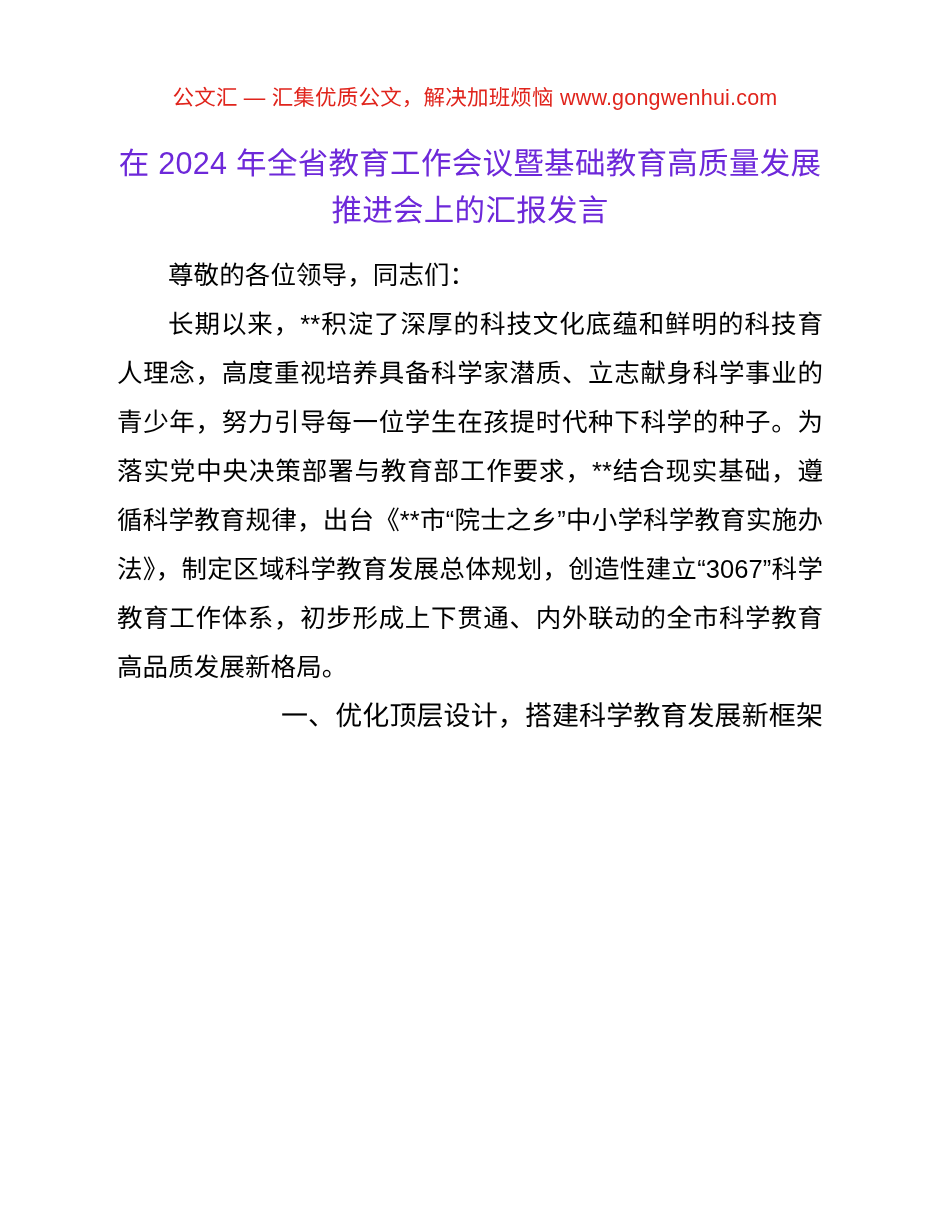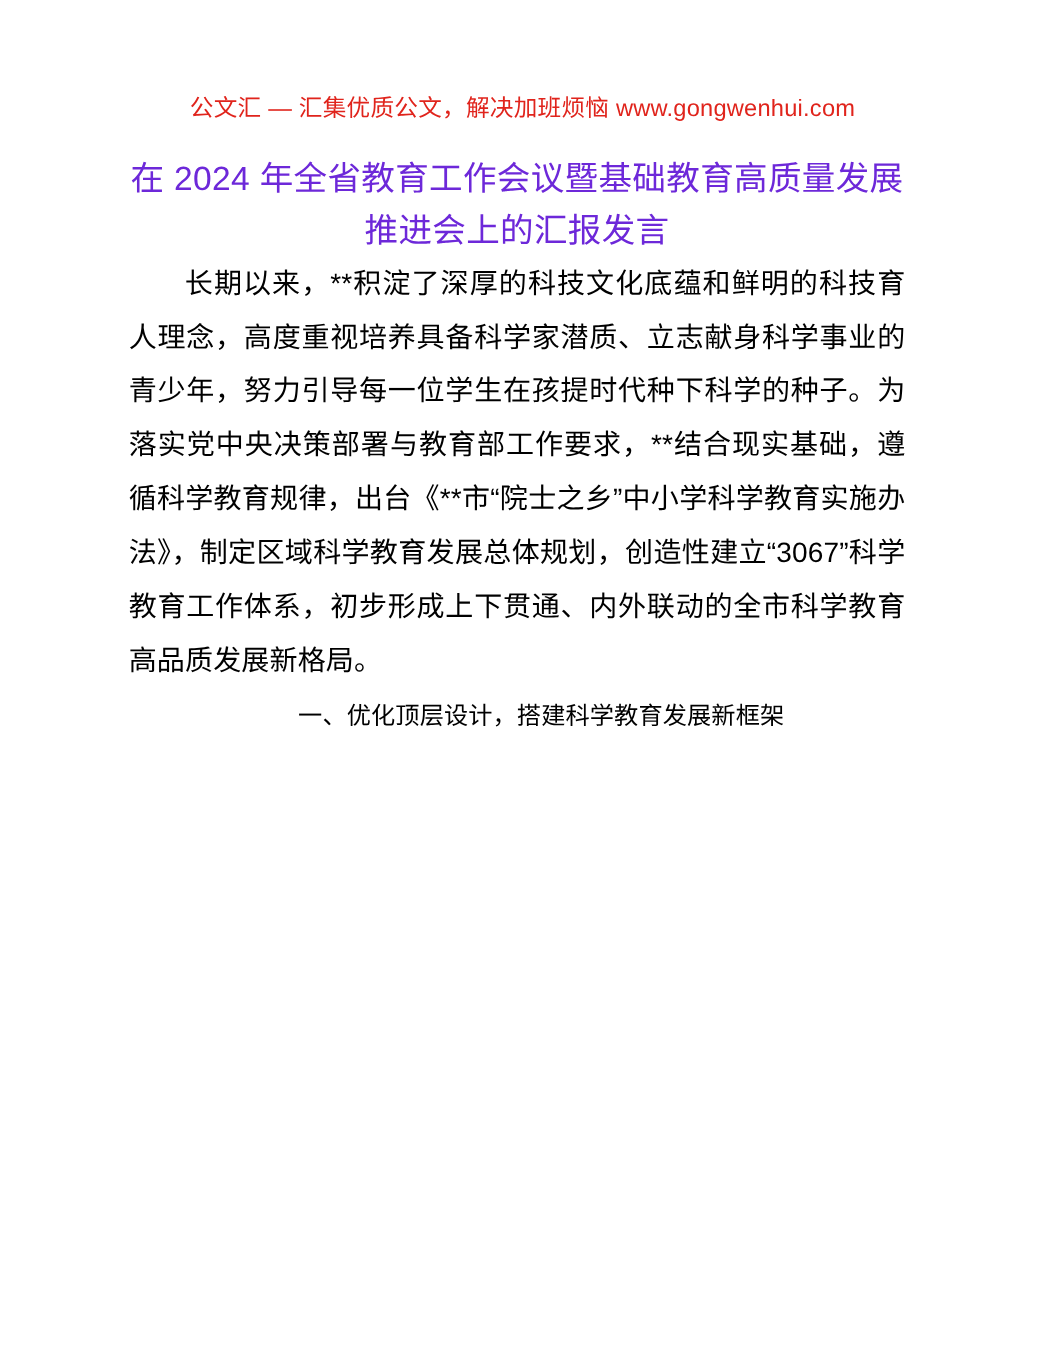--- a/index.html
+++ b/index.html
@@ -75,41 +75,42 @@
     line-height: 49px;
     margin: 0;
     text-indent: 2em;
     text-align: justify;
     text-justify: inter-ideograph;
     letter-spacing: 0.1px;
     word-break: break-all;
   }
 
   p.section-heading {
-    font-size: 22px;
+    font-size: 27px;
     line-height: 49px;
     margin: 0;
     text-indent: 2em;
-    text-align: center;
+    text-align: right;
     letter-spacing: 0.1px;
   }
 </style>
 </head>
 <body>
 
 <div class="page">
 
   <div class="site-header">
     <span class="hdr-text">公文汇 — 汇集优质公文，解决加班烦恼 www.gongwenhui.com</span>
   </div>
 
   <div class="doc">
 
     <h1 class="doc-title">在 2024 年全省教育工作会议暨基础教育高质量发展推进会上的汇报发言</h1>
 
+    <p class="salutation">尊敬的各位领导，同志们：</p>
 
     <p class="body-para">长期以来，**积淀了深厚的科技文化底蕴和鲜明的科技育人理念，高度重视培养具备科学家潜质、立志献身科学事业的青少年，努力引导每一位学生在孩提时代种下科学的种子。为落实党中央决策部署与教育部工作要求，**结合现实基础，遵循科学教育规律，出台《**市“院士之乡”中小学科学教育实施办法》，制定区域科学教育发展总体规划，创造性建立“3067”科学教育工作体系，初步形成上下贯通、内外联动的全市科学教育高品质发展新格局。</p>
 
     <p class="section-heading">一、优化顶层设计，搭建科学教育发展新框架</p>
 
 
   </div>
 </div>
 
 </body></html>

